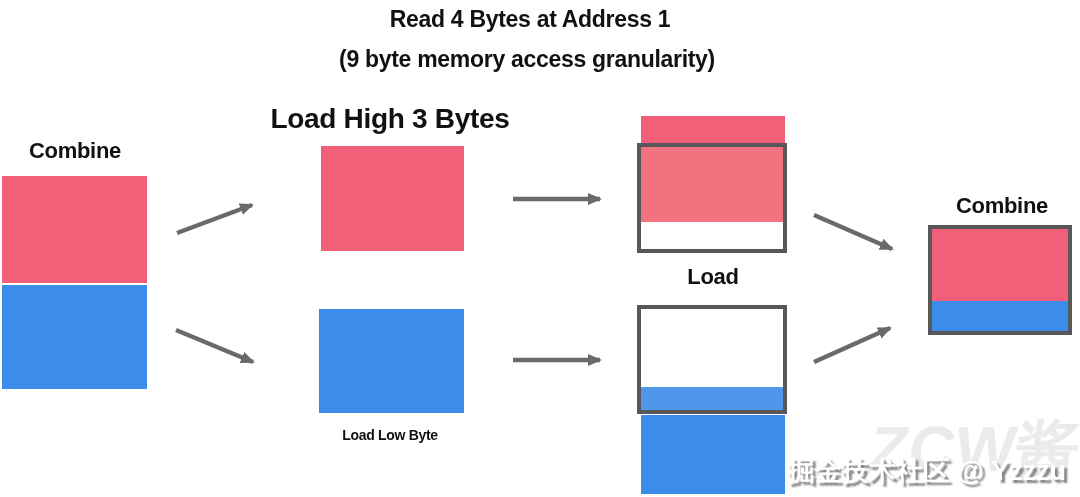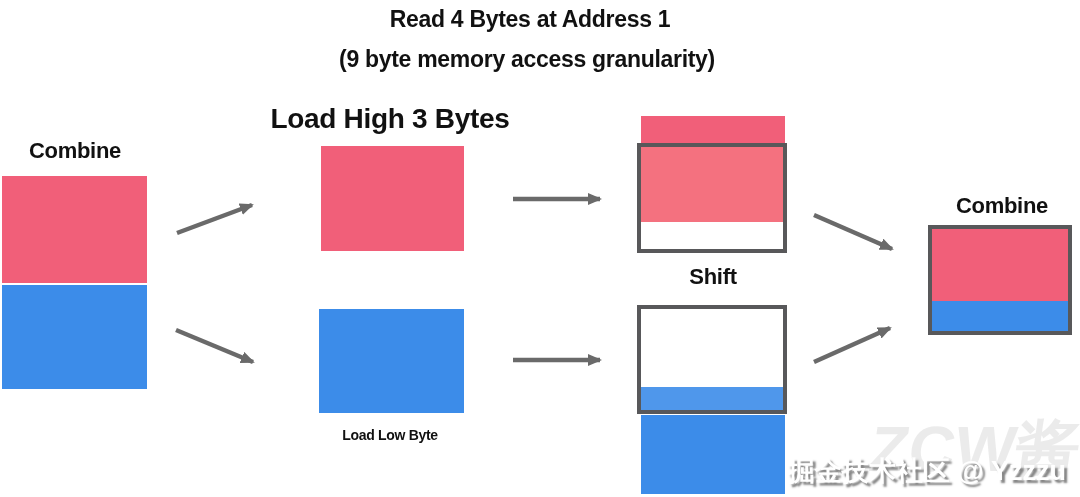--- a/index.html
+++ b/index.html
@@ -78,21 +78,21 @@
 <body>
 
 <div class="canvas">
 
   <div class="lbl title">Read 4 Bytes at Address 1</div>
   <div class="lbl subtitle">(9 byte memory access granularity)</div>
 
   <div class="lbl lbl-memory">Combine</div>
   <div class="lbl lbl-loadhigh">Load High 3 Bytes</div>
   <div class="lbl lbl-loadlow">Load Low Byte</div>
-  <div class="lbl lbl-shift">Shift</div>
+  <div class="lbl lbl-shift">Load</div>
   <div class="lbl lbl-combine">Combine</div>
 
   <div class="blk mem-high" style="background-color: rgb(241, 95, 121);"></div>
   <div class="blk mem-low" style="background-color: rgb(60, 140, 233);"></div>
 
   <div class="blk load-high" style="background-color: rgb(241, 95, 121);"></div>
   <div class="blk load-low" style="background-color: rgb(60, 140, 233);"></div>
 
   <div class="blk shift-high-over" style="background-color: rgb(241, 95, 121);"></div>
   <div class="blk shift-high-inside" style="background-color: rgb(244, 113, 127);"></div>

